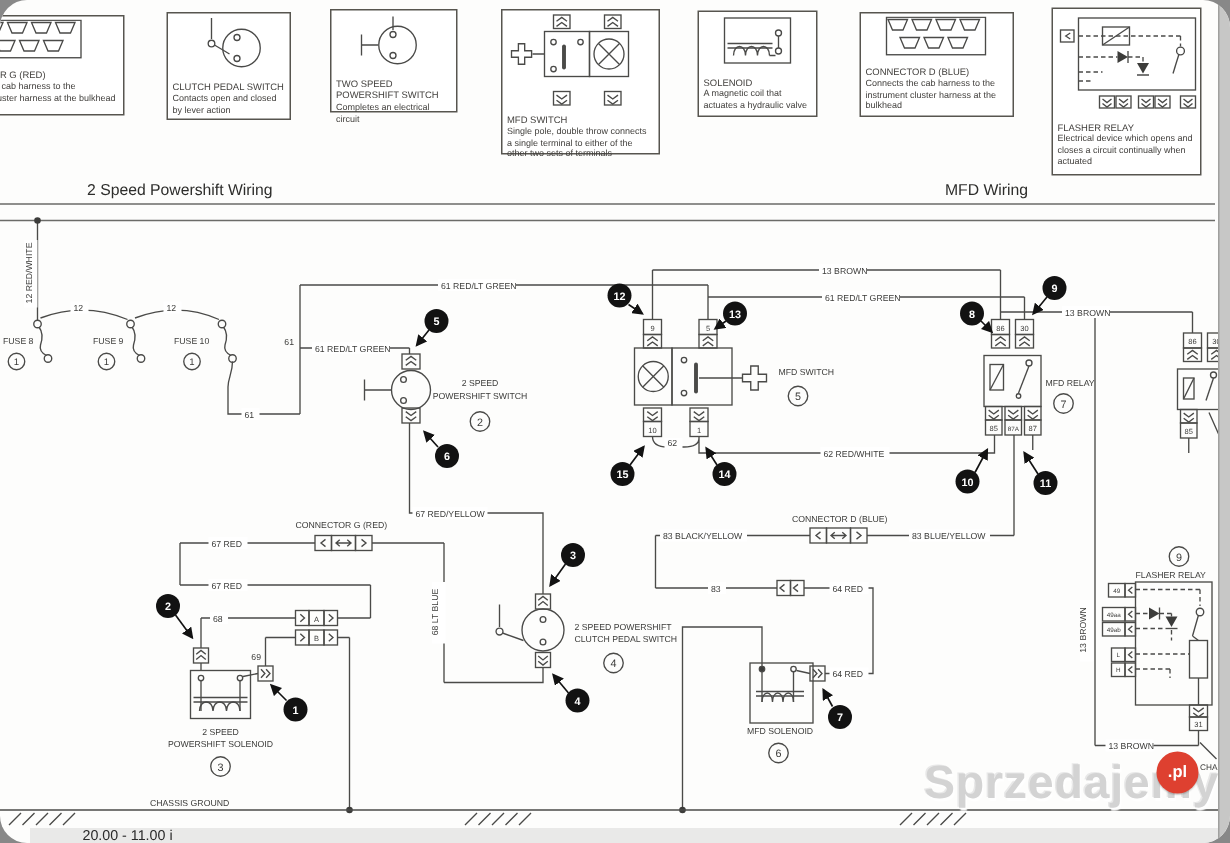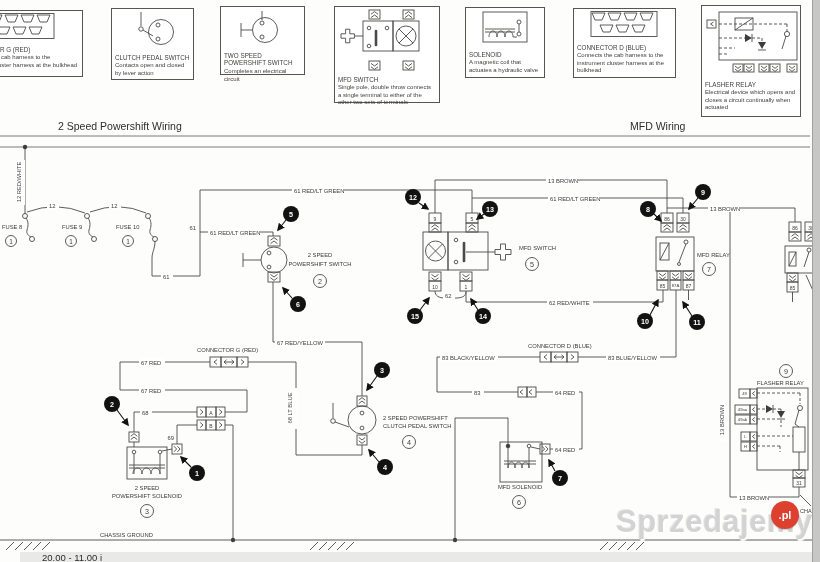--- a/index.html
+++ b/index.html
@@ -1,17 +1,17 @@
 <!DOCTYPE html>
 <html><head>
 <meta charset="utf-8">
 <style>
   html,body{margin:0;padding:0;background:#888;}
   #stage{position:relative;width:820px;height:562px;background:#fdfdfc;overflow:hidden;
-         font-family:"Liberation Sans",sans-serif;color:#3c3c3a;}
+         font-family:"Liberation Sans",sans-serif;color:#3c3c3a;border-radius:18px;}
   .lbox{position:absolute;border:1px solid #57554f;background:#fff;box-sizing:border-box;
         padding:2px 3px;font-size:6px;line-height:1.25;color:#413f3c;}
   .lbox .ic{text-align:center;}
   .lbox .t{font-size:6.3px;margin:2px 0 1px 0;}
   svg :is(path,line,rect,circle,ellipse){stroke:#4a4a48;fill:none;stroke-width:.9;}
   svg .wbg{fill:#fff;stroke:none;}
   svg .dot{fill:#3c3c3a;stroke:none;}
   svg .bc{fill:#121212;stroke:none;}
   svg .fl{fill:#3c3c3a;stroke:none;}
   svg .ds{stroke-dasharray:3 2;}
@@ -25,21 +25,21 @@
   .cns{font-size:6.4px;text-anchor:middle;}
   .bn{font-size:7.2px;font-weight:bold;fill:#fff;text-anchor:middle;}
   .hd{font-size:10.5px;fill:#2d2d2b;}
   .ar{stroke:#121212;stroke-width:1.1;marker-end:url(#ah);}
   #watermark{position:absolute;left:616px;top:504px;font-size:31px;font-weight:bold;
     color:#d3d3d3;letter-spacing:.5px;text-shadow:1px 2px 1px #ffffff,-1px -1px 0 #e8e8e8;}
   #wm-badge{position:absolute;left:771px;top:501px;width:28px;height:28px;border-radius:50%;
     background:#de4030;color:#fff;font-size:11px;font-weight:bold;display:flex;
     align-items:center;justify-content:center;box-shadow:0 1px 1px rgba(0,0,0,.2);text-align:center;}
   #footerband{position:absolute;left:20px;top:552px;width:800px;height:10px;background:#e9e9e8;
-    font-size:9.5px;color:#2a2a2a;line-height:11px;padding-left:22px;box-sizing:border-box;overflow:hidden;}
+    font-size:9.5px;color:#2a2a2a;line-height:11px;padding-left:35px;box-sizing:border-box;overflow:hidden;}
   #rightstrip{position:absolute;left:812px;top:0;width:8px;height:562px;background:#c7c7c6;border-left:1px solid #a0a09e;}
 </style>
 </head>
 <body>
 
 <div id="stage">
 
   <div class="lbox" style="left:-40px;top:10px;width:123px;height:67px;">
     <div class="ic">
       <svg width="70" height="28" viewBox="0 0 70 28">

